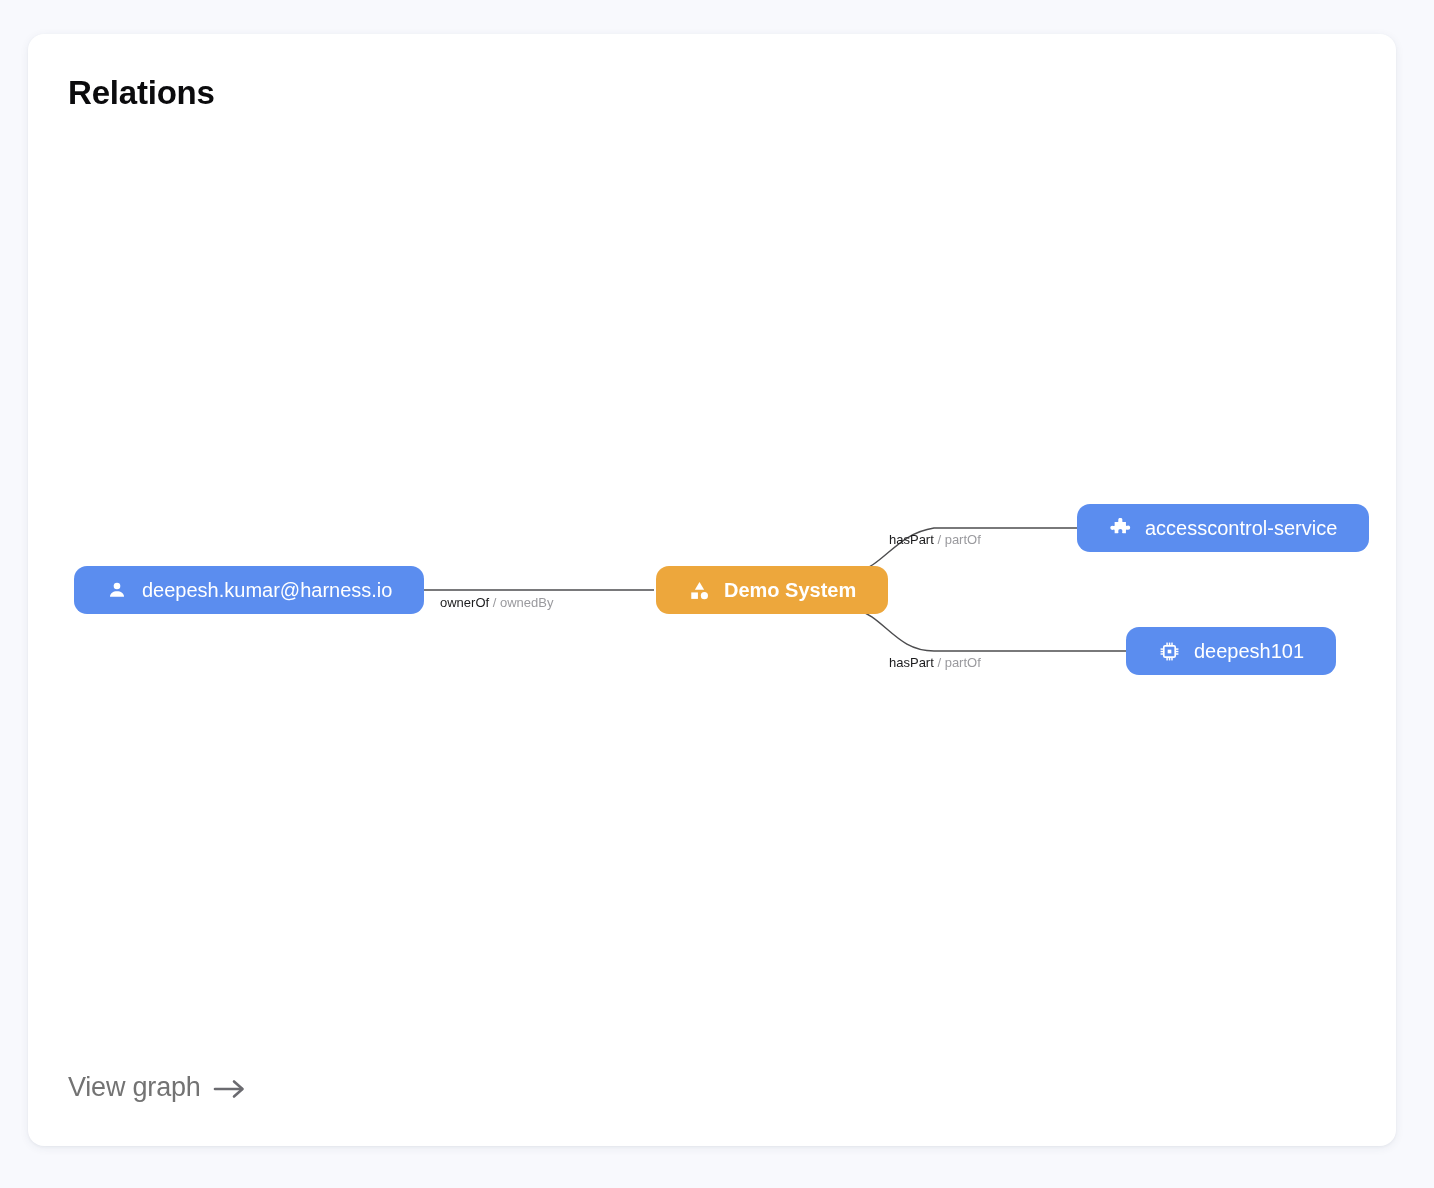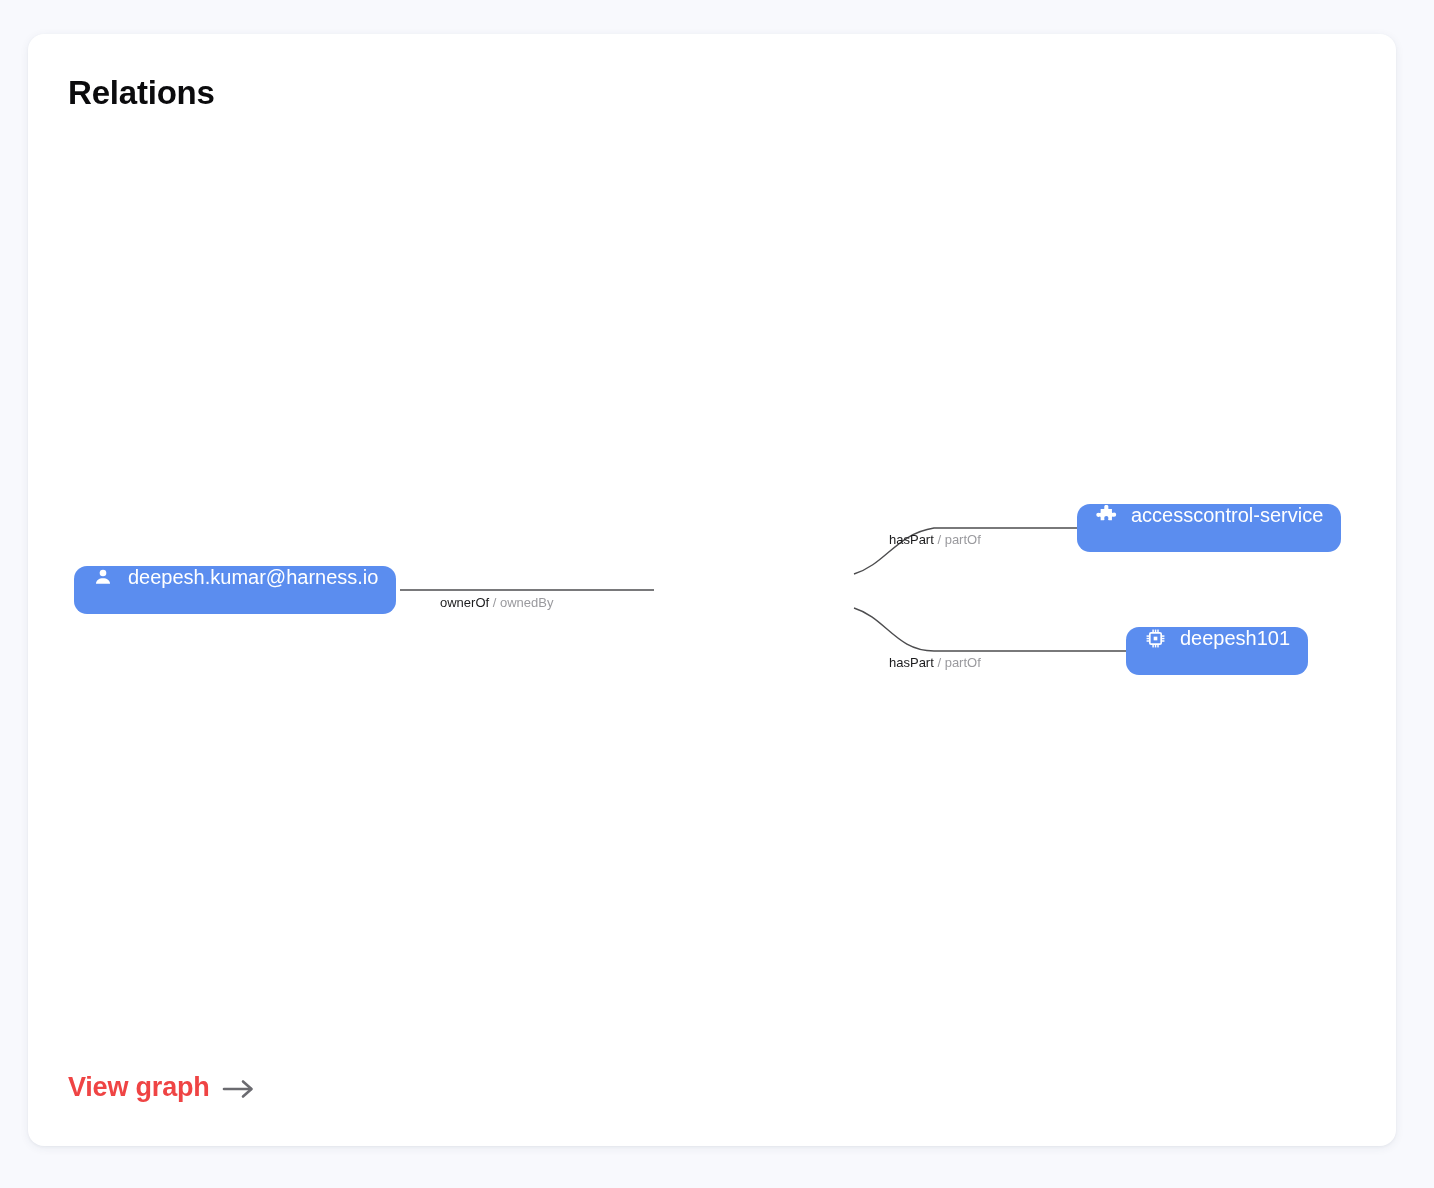--- a/index.html
+++ b/index.html
@@ -43,24 +43,24 @@
   .edges {
     position: absolute;
     left: 0;
     top: 0;
     width: 1368px;
     height: 1112px;
   }
   .node {
     position: absolute;
     display: flex;
-    align-items: flex-start;
+    align-items: center;
     height: 48px;
     border-radius: 13px;
-    padding: 0 18px;
+    padding: 0 32px;
     box-sizing: border-box;
     white-space: nowrap;
   }
   .node .node-icon {
     display: flex;
     align-items: center;
     justify-content: center;
     width: 22px;
     height: 22px;
     flex: 0 0 auto;
@@ -89,22 +89,22 @@
     color: #9a9a9e;
   }
   .view-graph {
     position: absolute;
     left: 40px;
     top: 1038px;
     display: flex;
     align-items: center;
     gap: 12px;
     font-size: 27px;
-    font-weight: bold;
-    color: #ef4444;
+    font-weight: normal;
+    color: #737373;
     letter-spacing: -0.2px;
     cursor: pointer;
     user-select: none;
   }
   .view-graph .arrow {
     display: inline-flex;
     align-items: center;
     margin-top: 2px;
   }
 </style>
@@ -129,20 +129,30 @@
     <div class="node node-blue" style="left:46px; top:532px;">
       <span class="node-icon">
         <svg width="20" height="20" viewBox="0 0 24 24" xmlns="http://www.w3.org/2000/svg">
           <circle cx="12" cy="7.2" r="4" fill="#ffffff"></circle>
           <path d="M3.6 20c0-4.2 3.8-6.6 8.4-6.6s8.4 2.4 8.4 6.6z" fill="#ffffff"></path>
         </svg>
       </span>
       <span class="node-label">deepesh.kumar@harness.io</span>
     </div>
 
+    <div class="node node-orange" style="left:628px; top:532px;">
+      <span class="node-icon">
+        <svg width="21" height="21" viewBox="0 0 24 24" xmlns="http://www.w3.org/2000/svg">
+          <path d="M12 2.2 L17.3 11 L6.7 11 Z" fill="#ffffff"></path>
+          <rect x="2.6" y="14.2" width="7.6" height="7.4" fill="#ffffff"></rect>
+          <circle cx="17.6" cy="17.9" r="4.1" fill="#ffffff"></circle>
+        </svg>
+      </span>
+      <span class="node-label">Demo System</span>
+    </div>
 
     <div class="node node-blue" style="left:1049px; top:470px;">
       <span class="node-icon">
         <svg width="21" height="21" viewBox="0 0 24 24" xmlns="http://www.w3.org/2000/svg">
           <path d="M9.4 2.2a2.4 2.4 0 0 1 4.8 0c0 .7-.3 1.1-.3 1.6 0 .5.4.9 1 .9h3.3v3.4c0 .6.4 1 .9 1 .5 0 .9-.4 1.6-.4a2.4 2.4 0 0 1 0 4.8c-.7 0-1.1-.4-1.6-.4-.5 0-.9.4-.9 1v3.4h-3.4c-.6 0-1-.4-1-.9 0-.5.4-1 .4-1.7a2.4 2.4 0 0 0-4.8 0c0 .7.3 1.2.3 1.7 0 .5-.4.9-1 .9H5.3v-3.3c0-.6-.4-1-.9-1-.6 0-1 .4-1.7.4a2.4 2.4 0 0 1 0-4.8c.7 0 1.1.4 1.7.4.5 0 .9-.4.9-1V4.7h3.4c.5 0 .9-.4.9-.9 0-.5-.2-.9-.2-1.6z" fill="#ffffff"></path>
         </svg>
       </span>
       <span class="node-label">accesscontrol-service</span>
     </div>
 

